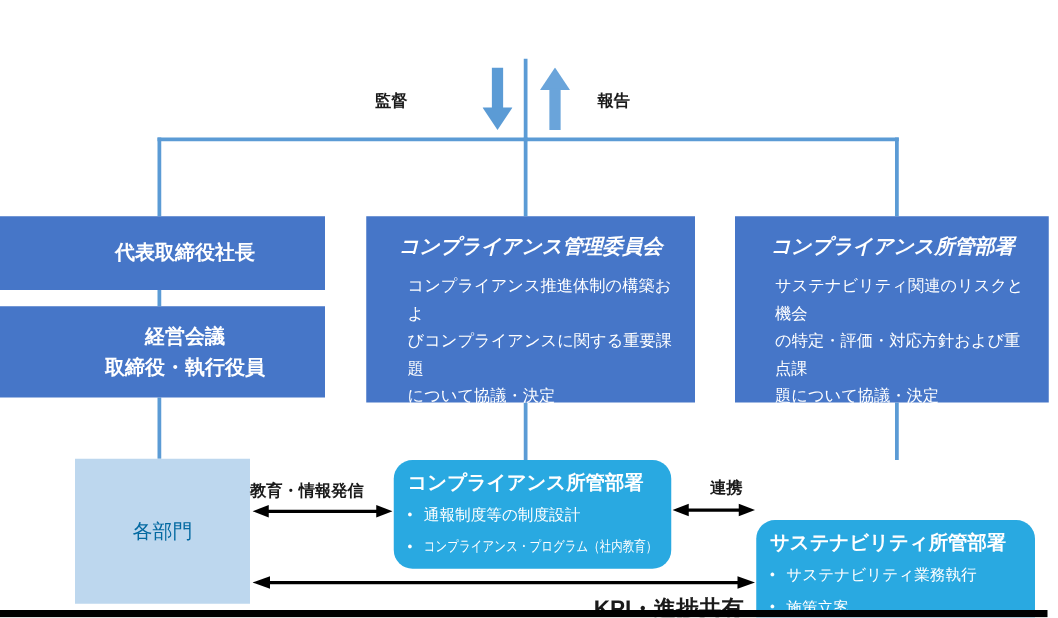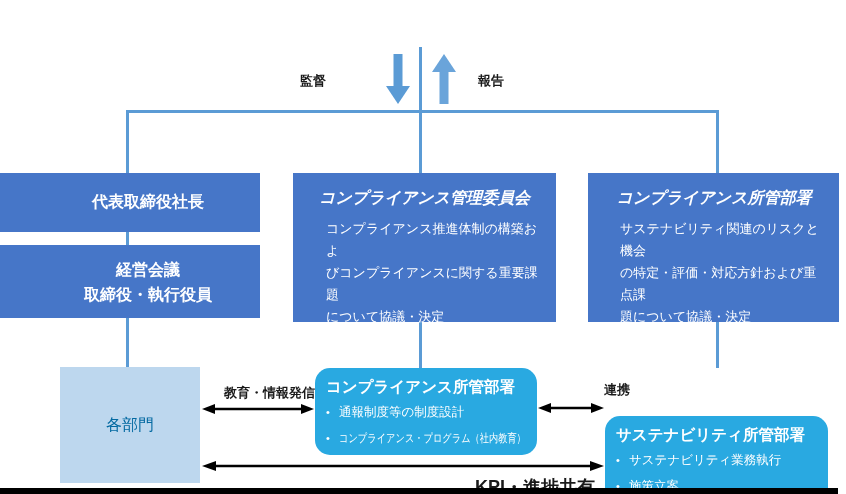--- a/index.html
+++ b/index.html
@@ -109,30 +109,30 @@
     <div class="bullet-row">
       <span class="bdot">•</span>
       <span>施策立案</span>
     </div>
     <div class="bullet-row">
       <span class="bdot">•</span>
       <span>活動計画統合</span>
     </div>
   </div>
 
-  <div class="abs flow-label" style="left:200px;top:384px;width:115px;text-align:right;">教育・情報発信</div>
+  <div class="abs flow-label" style="left:200px;top:384px;width:115px;text-align:left;">教育・情報発信</div>
   <div class="abs" style="left:202px;top:403px;">
     <svg width="112" height="12" viewBox="0 0 112 12">
       <line x1="9" y1="6" x2="103" y2="6" stroke="#000" stroke-width="2.6"></line>
       <polygon points="0,6 13,1 13,11" fill="#000"></polygon>
       <polygon points="112,6 99,1 99,11" fill="#000"></polygon>
     </svg>
   </div>
 
-  <div class="abs flow-label" style="left:537px;top:381px;width:88px;text-align:center;padding-left:36px;">連携</div>
+  <div class="abs flow-label" style="left:537px;top:381px;width:88px;text-align:center;">連携</div>
   <div class="abs" style="left:538px;top:402px;">
     <svg width="66" height="12" viewBox="0 0 66 12">
       <line x1="9" y1="6" x2="57" y2="6" stroke="#000" stroke-width="2.6"></line>
       <polygon points="0,6 13,1 13,11" fill="#000"></polygon>
       <polygon points="66,6 53,1 53,11" fill="#000"></polygon>
     </svg>
   </div>
 
   <div class="abs" style="left:202px;top:460px;">
     <svg width="402" height="12" viewBox="0 0 402 12">

